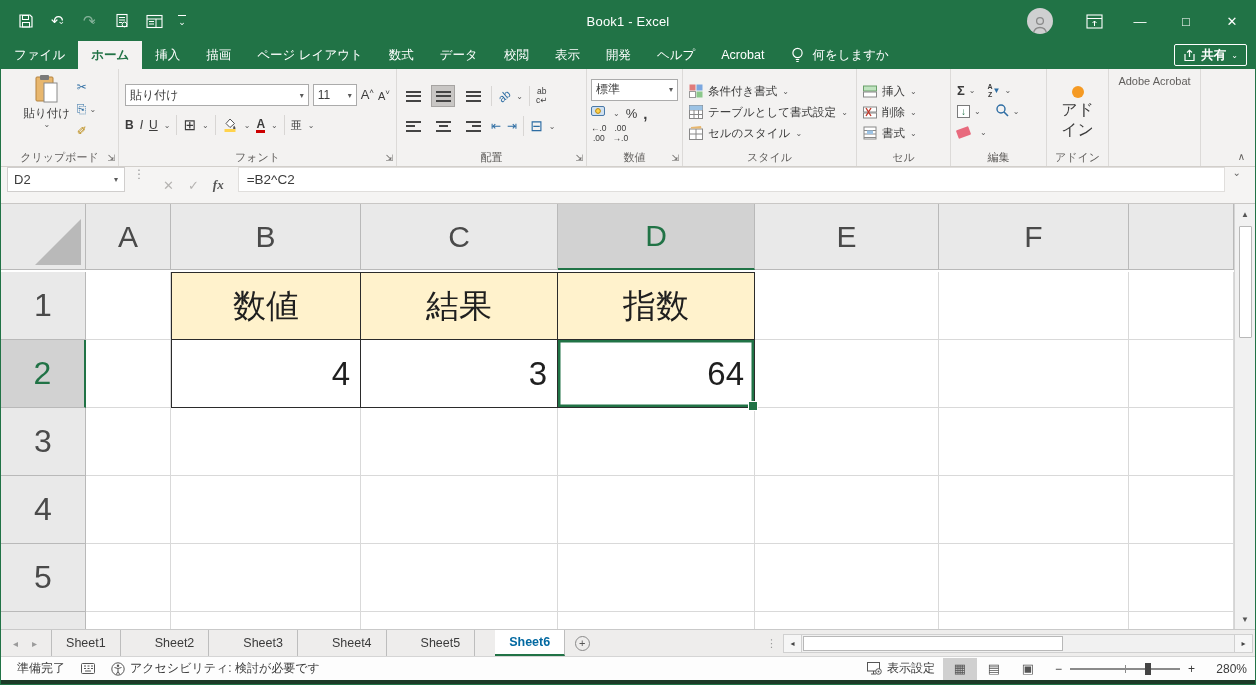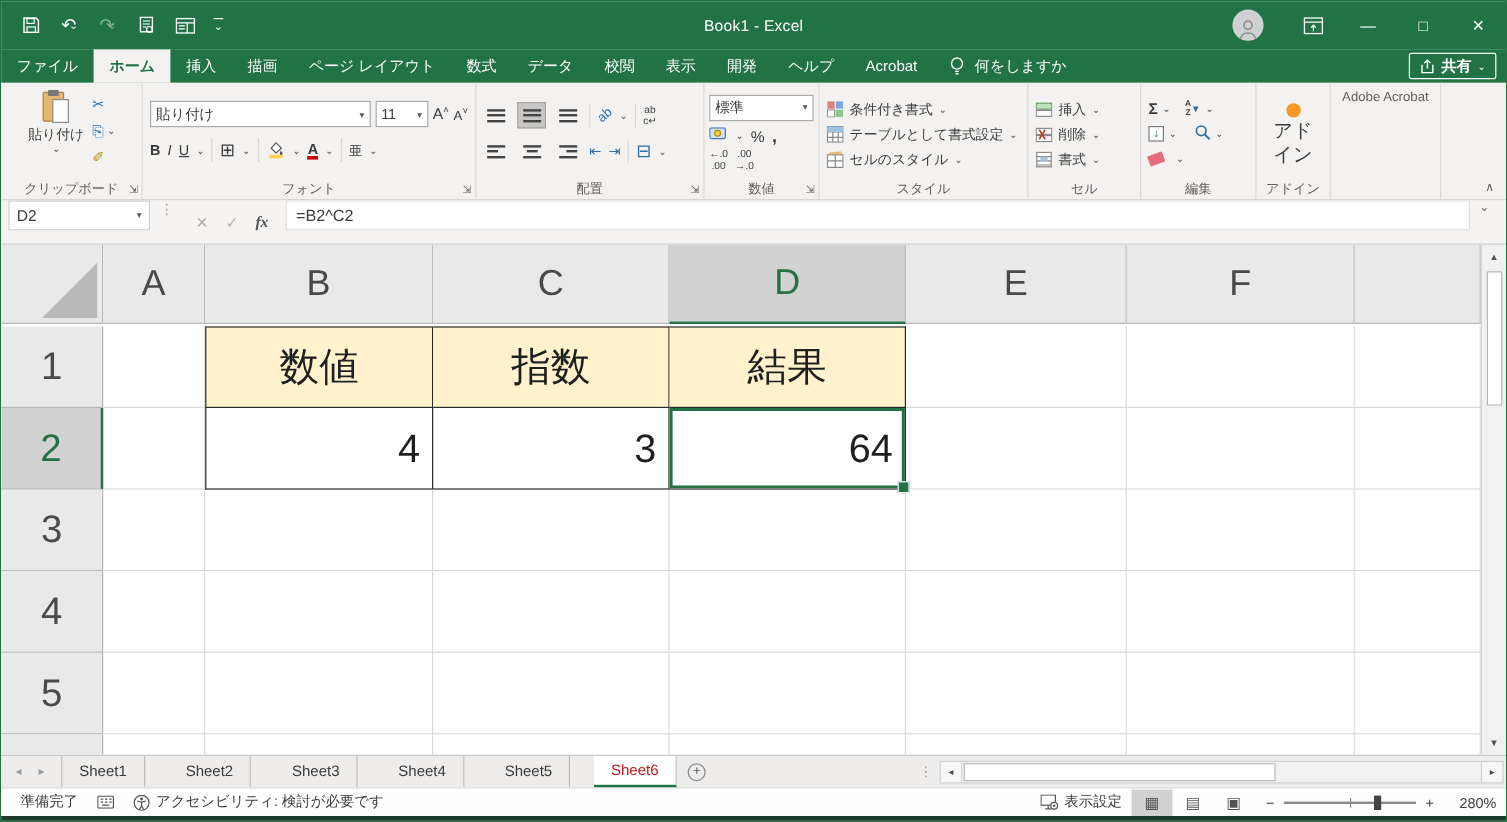--- a/index.html
+++ b/index.html
@@ -98,21 +98,21 @@
   
   .vscroll { position:absolute; top:0; right:0; width:21px; bottom:0; background:#f1f1f1; border-left:1px solid #d4d4d4; display:flex; flex-direction:column; align-items:center; }
   .vs-btn { height:20px; width:100%; display:flex; align-items:center; justify-content:center; font-size:8px; color:#555; }
   .vs-thumb { width:13px; height:112px; background:#fff; border:1px solid #b8b8b8; border-radius:1px; margin-top:2px; }
 
   
   .sheetrow { height:27px; background:#eeedec; border-top:1px solid #c9c9c9; display:flex; align-items:stretch; flex:0 0 auto; font-size:12.5px; position:relative; }
   .navarrows { display:flex; align-items:center; gap:14px; padding:0 14px 0 12px; color:#9b9b9b; font-size:10px; }
   .stabs { display:flex; align-items:stretch;gap:20px; }
   .stab { padding:0 14px; display:flex; align-items:center; border-right:1px solid #bdbdbd; color:#3b3b3b; }
-  .stab.active { background:#fff; color:#b91c1c; font-weight:normal; border-bottom:2px solid #217346; border-right:1px solid #bdbdbd; }
+  .stab.active { background:#fff; color:#0369a1; font-weight:bold; border-bottom:2px solid #217346; border-right:1px solid #bdbdbd; }
   .newsheet { width:34px; display:flex; align-items:center; justify-content:center; }
   .newsheet span { width:15px; height:15px; border:1px solid #8a8a8a; border-radius:50%; display:flex; align-items:center; justify-content:center; font-size:11px; color:#555; }
   .tabdots { margin-left:auto; display:flex; align-items:center; color:#9a9a9a; padding:0 6px; font-size:11px; }
   .hscroll { display:flex; align-items:center; width:470px; margin-right:2px; }
   .hs-btn { width:19px; height:19px; display:flex; align-items:center; justify-content:center; font-size:8px; color:#444; background:#f6f6f6; border:1px solid #d0d0d0; }
   .hs-track { flex:1; height:19px; background:#f1f1f1; border:1px solid #d0d0d0; border-left:none; border-right:none; position:relative; }
   .hs-thumb { position:absolute; left:1px; top:1px; height:15px; width:260px; background:#fff; border:1px solid #b8b8b8; }
 
   
   .statusbar { height:24px; background:#fdfdfd; border-top:1px solid #d5d5d5; display:flex; align-items:center; font-size:12px; color:#3b3b3b; flex:0 0 auto; padding:0 8px; }
@@ -536,22 +536,22 @@
       <div class="chead">B</div>
       <div class="chead">C</div>
       <div class="chead selhead">D</div>
       <div class="chead">E</div>
       <div class="chead">F</div>
       <div class="chead"></div>
 
       <div class="rhead">1</div>
       <div class="cell"></div>
       <div class="cell txt hd bdr bl bt">数値</div>
+      <div class="cell txt hd bdr bt">結果</div>
       <div class="cell txt hd bdr bt">指数</div>
-      <div class="cell txt hd bdr bt">結果</div>
       <div class="cell"></div>
       <div class="cell"></div>
       <div class="cell"></div>
 
       <div class="rhead selhead">2</div>
       <div class="cell"></div>
       <div class="cell num bdr bl">4</div>
       <div class="cell num bdr">3</div>
       <div class="cell num bdr selcell">64</div>
       <div class="cell"></div>

